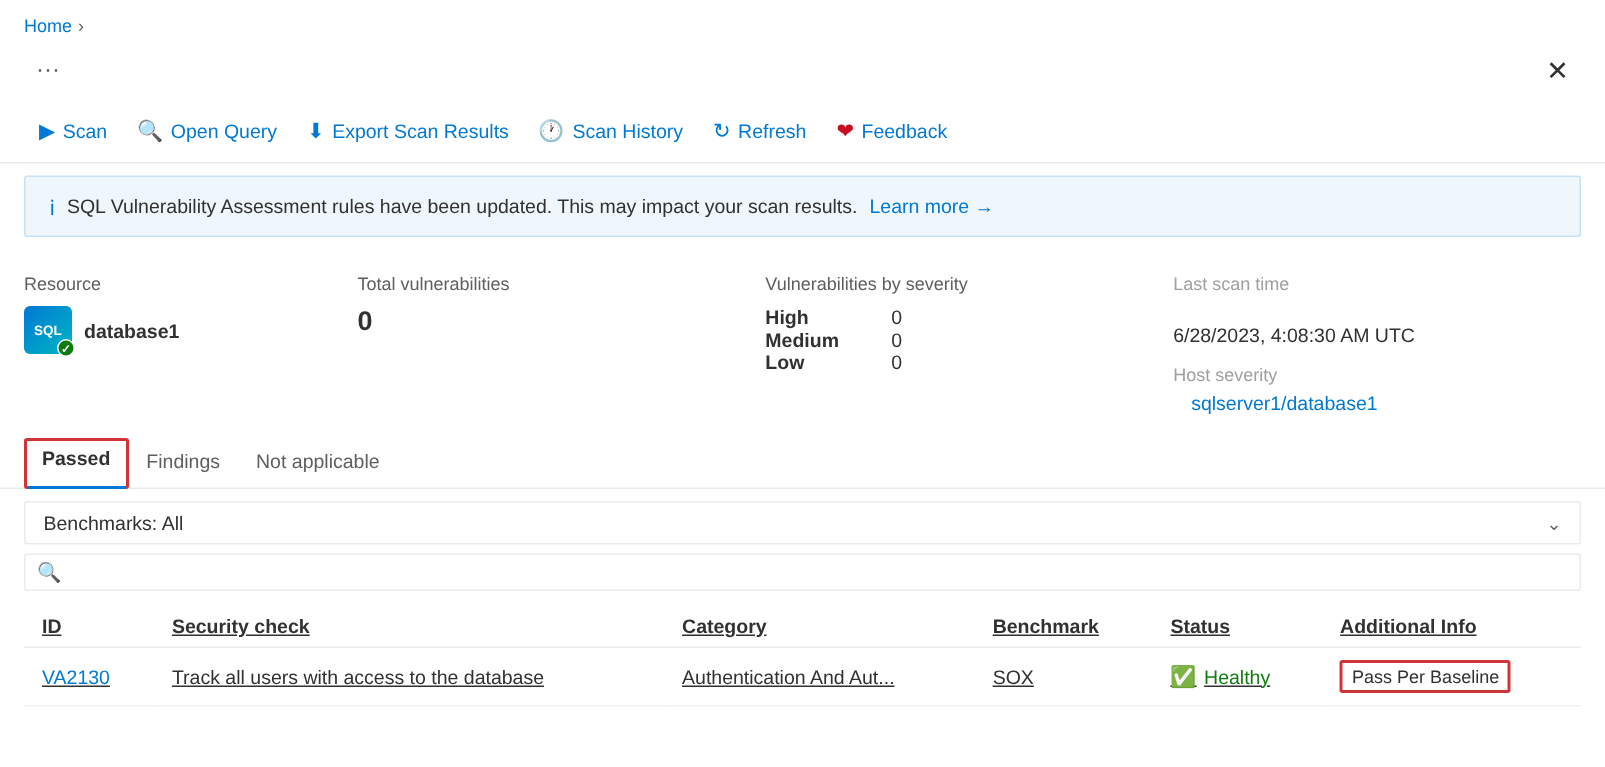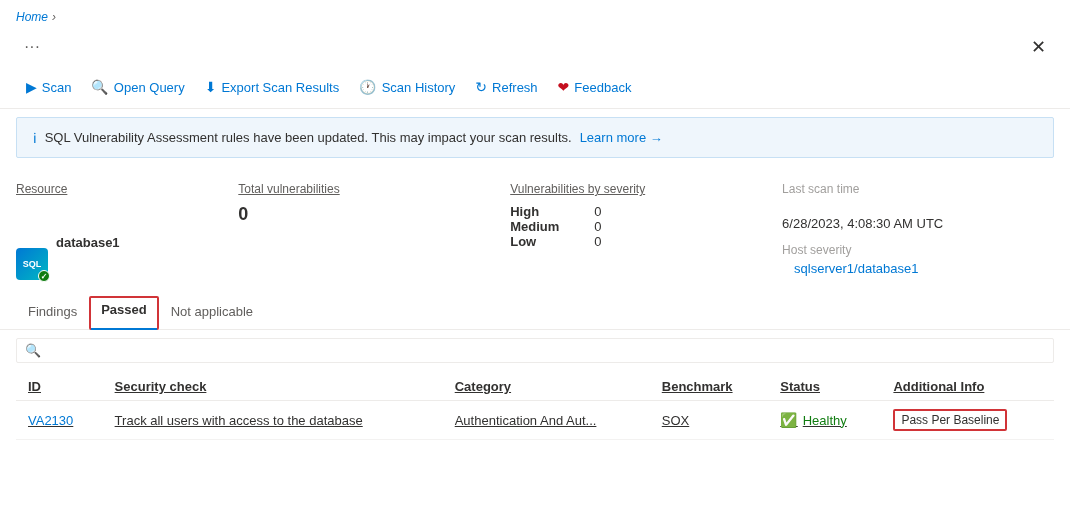--- a/index.html
+++ b/index.html
@@ -1,37 +1,37 @@
 <!DOCTYPE html>
 <html><head>
   <meta charset="utf-8">
   <style>
     * { box-sizing: border-box; margin: 0; padding: 0; }
     body { font-family: 'Segoe UI', Arial, sans-serif; font-size: 13px; color: #323130; background: #fff; width: 1070px; min-height: 511px; overflow: hidden; }
     
-    .breadcrumb { display: flex; align-items: flex-start; padding: 10px 16px 4px; font-size: 12px; color: #0078d4; gap: 4px; font-style: italic; }
+    .breadcrumb { display: flex; align-items: flex-start; padding: 10px 16px 4px; font-size: 12px; color: #0078d4; gap: 4px; }
     .breadcrumb span { color: #605e5c; font-size: 12px; }
     
     .header-row { display: flex; align-items: center; justify-content: space-between; padding: 4px 16px 8px; }
     .page-title { font-size: 22px; font-weight: 600; color: #323130; }
     .ellipsis-btn { background: none; border: none; cursor: pointer; font-size: 16px; color: #605e5c; padding: 4px 8px; border-radius: 2px; }
     .close-btn { background: none; border: none; cursor: pointer; font-size: 18px; color: #323130; padding: 4px 8px; }
     
     .toolbar { display: flex; align-items: center; gap: 0; padding: 4px 16px 8px; border-bottom: 1px solid #edebe9; }
     .toolbar-btn { display: flex; align-items: center; gap: 5px; background: none; border: none; cursor: pointer; color: #0078d4; font-size: 13px; padding: 5px 10px; border-radius: 2px; white-space: nowrap; }
     .toolbar-icon { font-size: 14px; }
     
     .info-banner { display: flex; align-items: center; gap: 8px; background: #eff6fc; border: 1px solid #c7e0f4; padding: 10px 16px; margin: 8px 16px; border-radius: 2px; font-size: 13px; color: #323130; }
     .info-banner a { color: #0078d4; text-decoration: none; }
     .info-icon { color: #0078d4; font-size: 14px; }
     
     .summary-section { display: flex; gap: 0; padding: 16px 16px 8px; align-items: flex-start; }
     .summary-block { flex: 1; padding: 0 24px 0 0; }
     .summary-block:first-child { flex: 0.8; }
-    .summary-label { font-size: 12px; color: #605e5c; margin-bottom: 8px; text-decoration: underline; }
+    .summary-label { font-size: 12px; color: #605e5c; margin-bottom: 8px; }
     .resource-display { display: flex; align-items: center; gap: 8px; }
     .sql-icon { width: 32px; height: 32px; background: linear-gradient(135deg, #0078d4, #00b7c3); border-radius: 4px; display: flex; align-items: center; justify-content: center; color: white; font-size: 9px; font-weight: bold; position: relative; }
     .sql-badge { position: absolute; bottom: -2px; right: -2px; background: #107c10; border-radius: 50%; width: 12px; height: 12px; display: flex; align-items: center; justify-content: center; color: white; font-size: 8px; border: 1px solid white; }
     .summary-value { font-size: 13px; font-weight: 600; }
     .vuln-number { font-size: 18px; font-weight: 600; color: #323130; }
     .severity-table { display: flex; flex-direction: column; gap: 0; }
     .severity-row { display: flex; gap: 24px; font-size: 13px; }
     .severity-name { font-weight: 600; width: 60px; }
     .severity-count { color: #323130; }
     .last-scan-label { font-size: 12px; color: #a19f9d; margin-bottom: 20px; }
@@ -106,21 +106,21 @@
   <span class="info-icon">ℹ</span>
   <span>SQL Vulnerability Assessment rules have been updated. This may impact your scan results.</span>
   <a href="#">Learn more →</a>
 </div>
 
 <div class="summary-section">
 
   <div class="summary-block">
     <div class="summary-label">Resource</div>
     <div class="resource-display">
-      <div class="sql-icon" style="position:relative;margin-top:44px;">
+      <div class="sql-icon" style="position:relative;">
         <span style="font-size:9px;font-weight:bold;color:white;">SQL</span>
         <div class="sql-badge">✓</div>
       </div>
       <span class="summary-value">database1</span>
     </div>
   </div>
 
   <div class="summary-block">
     <div class="summary-label">Total vulnerabilities</div>
     <div class="vuln-number">0</div>
@@ -147,34 +147,38 @@
   <div class="summary-block">
     <div class="last-scan-label">Last scan time</div>
     <div class="last-scan-value">6/28/2023, 4:08:30 AM UTC</div>
     <div class="host-resource-label">Host severity</div>
     <a href="#" class="host-resource-link">sqlserver1/database1</a>
   </div>
 </div>
 
 <div class="tabs-section">
   <div class="tabs">
-    <div class="tab">
-      <span>Findings</span>
-    </div>
     <div class="tab" style="border: 2px solid #d13438; border-radius: 2px; padding: 4px 10px; margin-bottom: -1px; font-weight: 600; color: #323130; position:relative;">
       <span>Passed</span>
       <div style="position:absolute;bottom:-2px;left:0;right:0;height:2px;background:#0078d4;"></div>
     </div>
     <div class="tab">
+      <span>Findings</span>
+    </div>
+    <div class="tab">
       <span>Not applicable</span>
     </div>
   </div>
 </div>
 
 <div class="filter-section">
+  <div class="benchmark-filter">
+    <span class="benchmark-text">Benchmarks: All</span>
+    <span class="chevron-icon">⌄</span>
+  </div>
   <div class="search-box">
     <span class="search-icon">🔍</span>
     <input class="search-input" type="text" placeholder="" style="">
   </div>
 </div>
 
 <div class="table-section">
   <table class="table">
     <thead>
       <tr>

